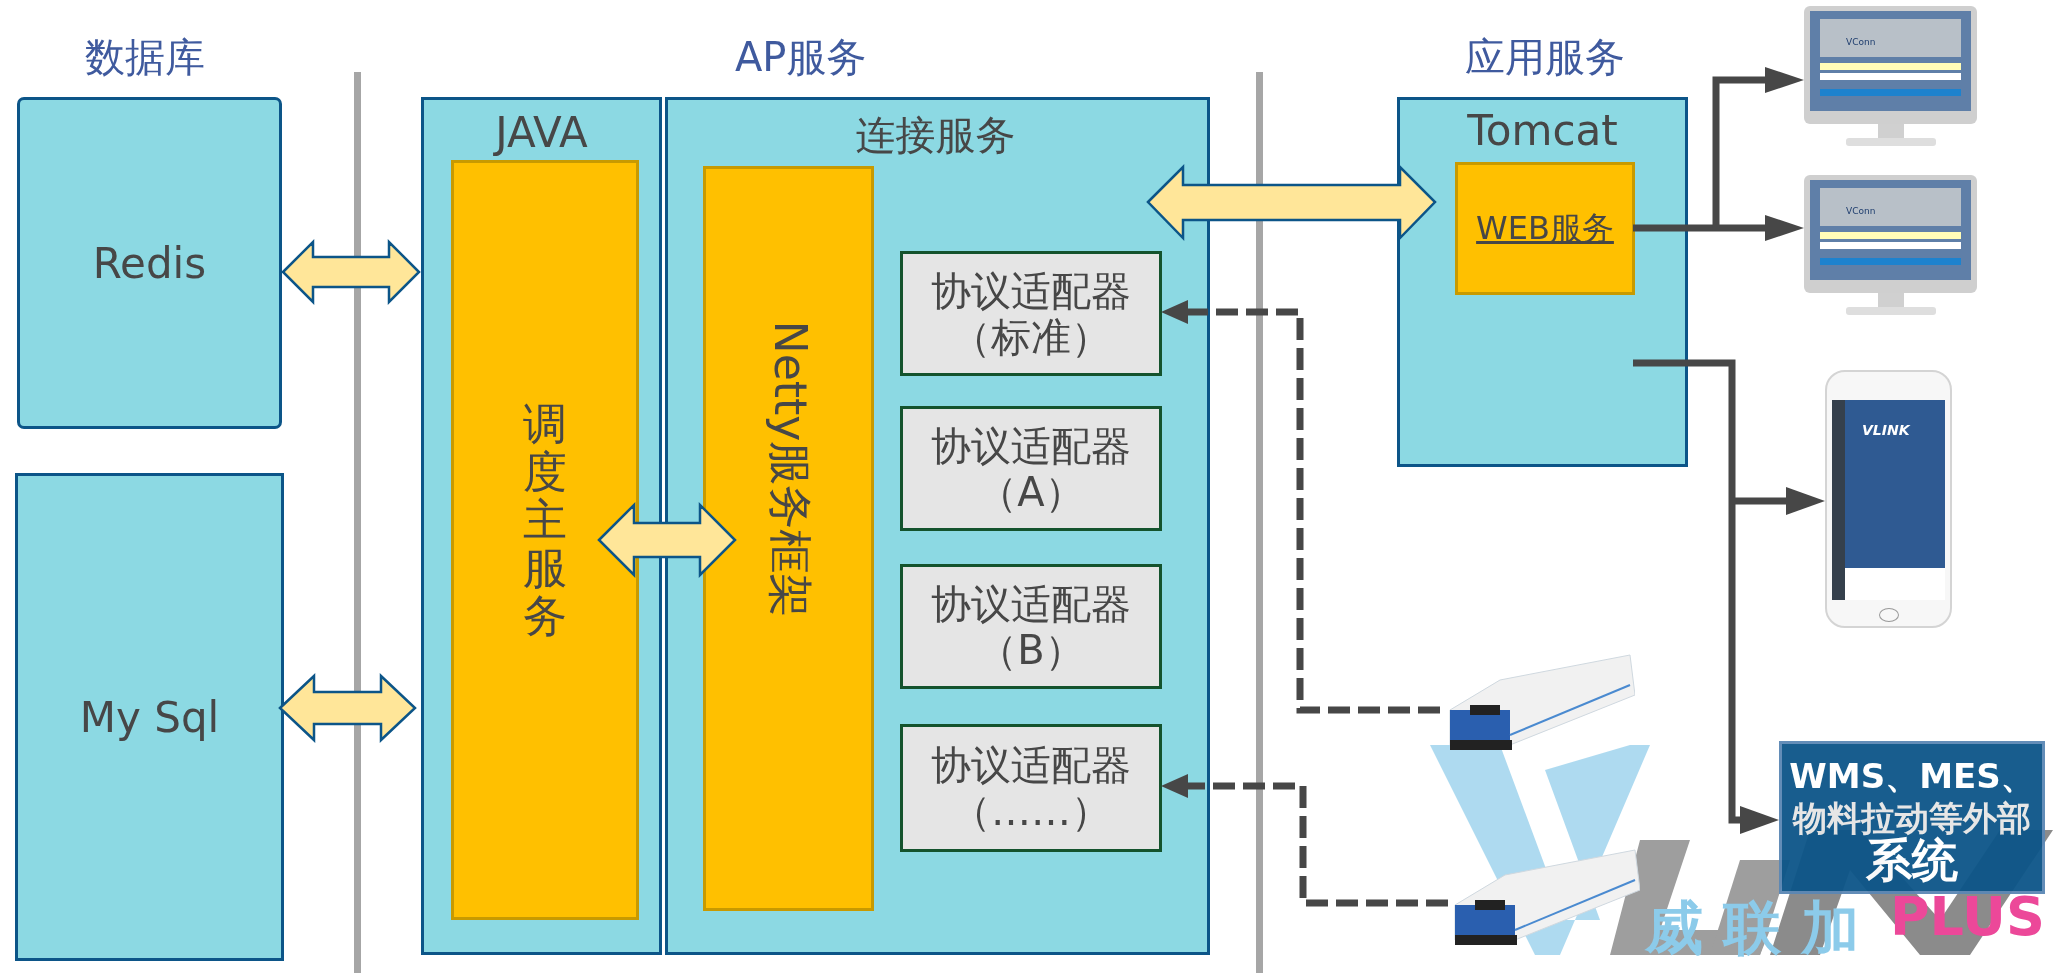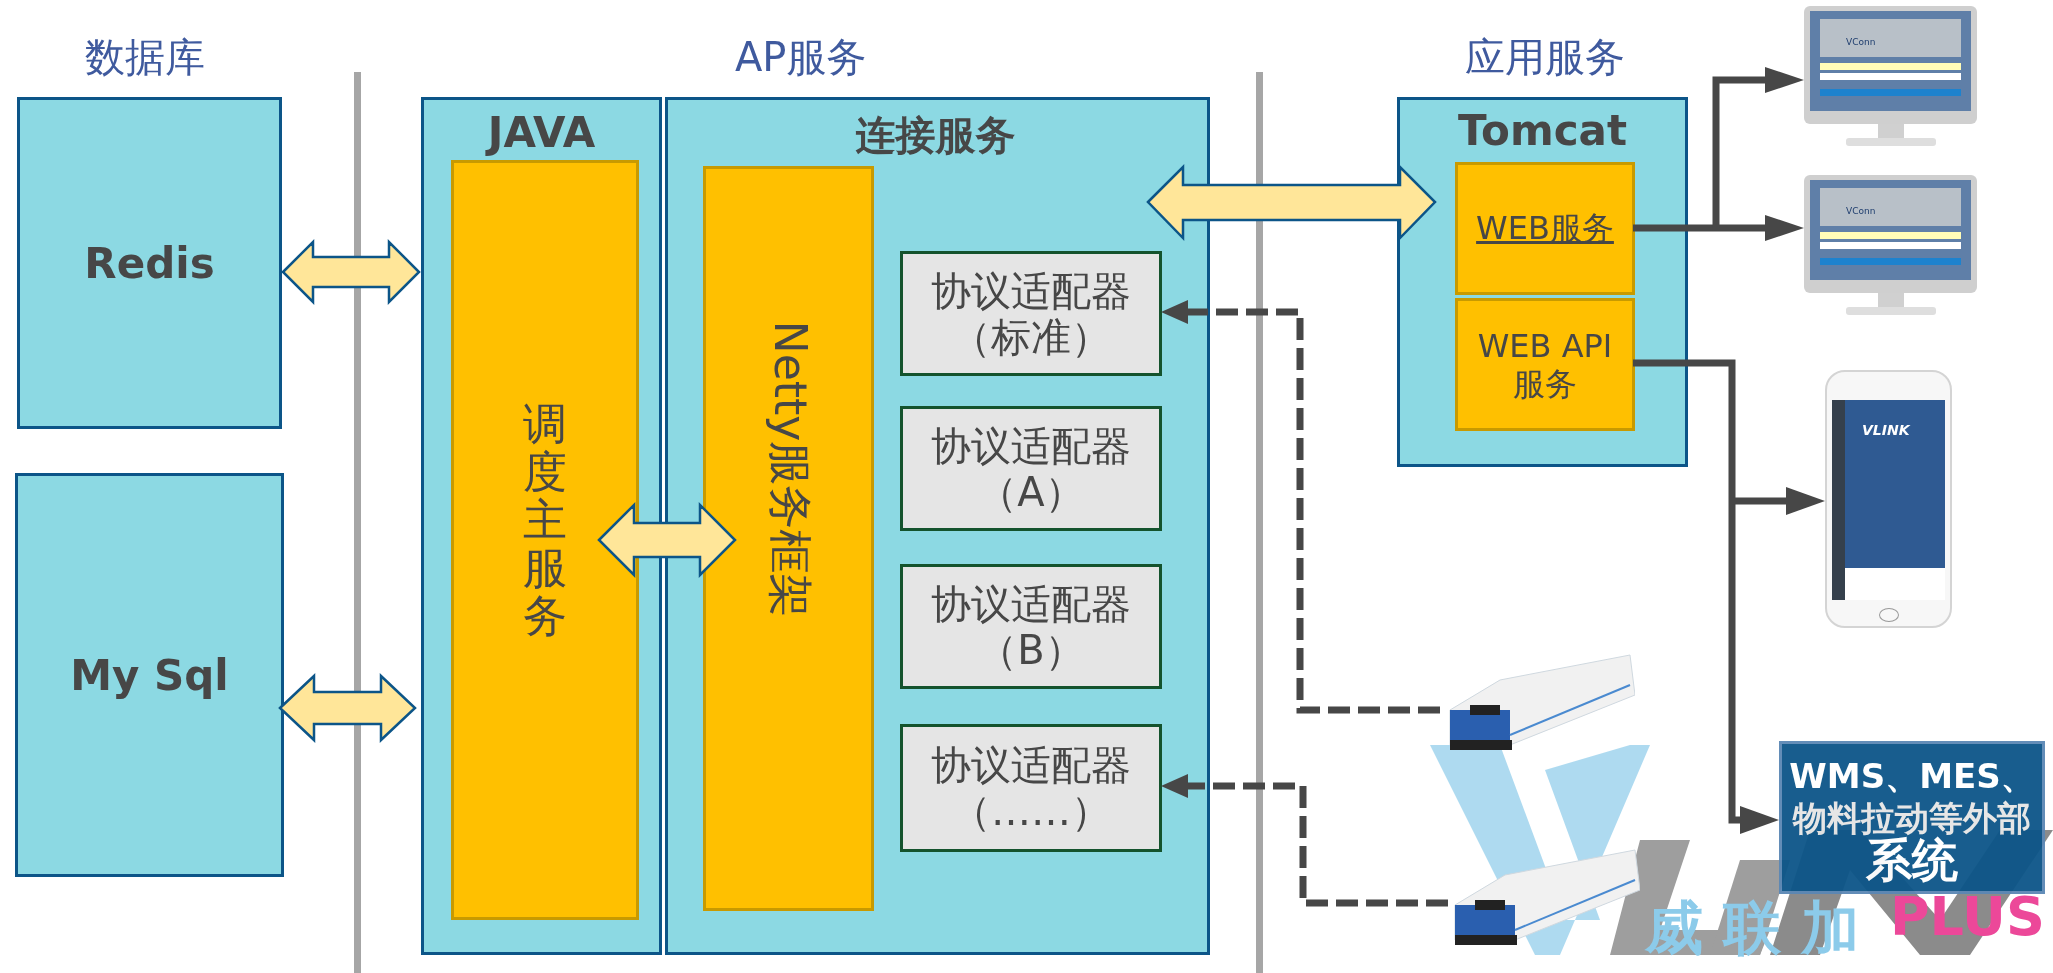--- a/index.html
+++ b/index.html
@@ -4,41 +4,41 @@
 <style>
   html, body { margin:0; padding:0; background:#ffffff; }
   body { width:2053px; height:973px; position:relative; overflow:hidden;
          font-family:"DejaVu Sans","Liberation Sans",sans-serif; }
   .abs { position:absolute; box-sizing:border-box; }
   .section-title { color:#3F5A9E; font-size:40px; font-weight:normal; white-space:nowrap; }
   .cyan { background:#8CD9E3; border:3px solid #0C5588; }
   .yellow { background:#FFC000; border:3px solid #C89A00; }
   .teal { background:#e5e5e5; border:3px solid #14532d; }
   .navy { background:#0C5588; border:3px solid #5B87B5;text-align:right; }
-  .bold-label { color:#474747; font-weight:bold; text-align:center; white-space:nowrap; }
+  .bold-label { color:#474747; font-weight:normal; text-align:center; white-space:nowrap; }
   .label { color:#474747; text-align:center; }
   .divider { background:#A6A6A6; width:7px; }
   .center-flex { display:flex; align-items:center; justify-content:center; flex-direction:column; }
   svg.overlay { position:absolute; left:0; top:0; }
   .monitor { background:#d8d8d8; border-radius:6px; }
 </style>
 </head>
 <body>
 
 <div class="abs section-title" style="left:85px;top:30px;">数据库</div>
 <div class="abs section-title" style="left:735px;top:30px;">AP服务</div>
 <div class="abs section-title" style="left:1465px;top:30px;">应用服务</div>
 
 <div class="abs divider" style="left:354px;top:72px;height:901px;"></div>
 <div class="abs divider" style="left:1256px;top:72px;height:901px;"></div>
 
-<div class="abs cyan center-flex" style="left:17px;top:97px;width:265px;height:332px;">
+<div class="abs cyan center-flex" style="left:17px;top:97px;width:265px;height:332px;border-radius:7px;">
   <span class="bold-label" style="font-size:42px;">Redis</span>
 </div>
-<div class="abs cyan center-flex" style="left:15px;top:473px;width:269px;height:404px;">
+<div class="abs cyan center-flex" style="left:15px;top:473px;width:269px;height:488px;">
   <span class="bold-label" style="font-size:42px;">My Sql</span>
 </div>
 
 <div class="abs cyan" style="left:421px;top:97px;width:241px;height:858px;">
   <div class="bold-label" style="position:absolute;left:0;right:0;top:8px;font-size:42px;">JAVA</div>
   <div class="abs yellow center-flex" style="left:27px;top:60px;width:188px;height:760px;">
     <div style="display:flex;flex-direction:column;align-items:center;margin-top:-40px;">
       <span class="label" style="font-size:44px;line-height:48px;">调</span>
       <span class="label" style="font-size:44px;line-height:48px;">度</span>
       <span class="label" style="font-size:44px;line-height:48px;">主</span>
@@ -68,24 +68,20 @@
   <div class="abs teal center-flex" style="left:232px;top:624px;width:262px;height:128px;">
     <span class="label" style="font-size:40px;line-height:46px;">协议适配器</span>
     <span class="label" style="font-size:40px;line-height:46px;">（……）</span>
   </div>
 </div>
 
 <div class="abs cyan" style="left:1397px;top:97px;width:291px;height:370px;">
   <div class="bold-label" style="position:absolute;left:0;right:0;top:6px;font-size:42px;">Tomcat</div>
   <div class="abs yellow center-flex" style="left:55px;top:62px;width:180px;height:133px;">
     <span class="label" style="font-size:32px;text-decoration:underline;">WEB服务</span>
-  </div>
-  <div class="abs yellow center-flex" style="left:55px;top:198px;width:180px;height:133px;">
-    <span class="label" style="font-size:32px;line-height:38px;">WEB API</span>
-    <span class="label" style="font-size:32px;line-height:38px;">服务</span>
   </div>
 </div>
 
 <svg class="overlay" width="2053" height="973" style="z-index:1;">
   <polygon points="1430,745 1500,745 1565,920 1600,920 1545,770 1630,745 1650,745 1560,955 1535,955" fill="#8CCBEA" opacity="0.7"></polygon>
   <polygon points="1640,840 1690,840 1660,930 1770,930 1760,955 1610,955" fill="#9E9E9E"></polygon>
   <polygon points="1740,860 1790,860 1760,955 1710,955" fill="#9E9E9E"></polygon>
   <polygon points="1810,830 1860,830 1940,920 2000,830 2053,830 1970,955 1920,955 1850,870 1820,955 1770,955" fill="#5a5a5a" opacity="0.7"></polygon>
 </svg>
 <div class="abs" style="left:1645px;top:890px;font-size:58px;font-weight:bold;color:#8CCBEA;z-index:2;white-space:nowrap;">威 联 加</div>

